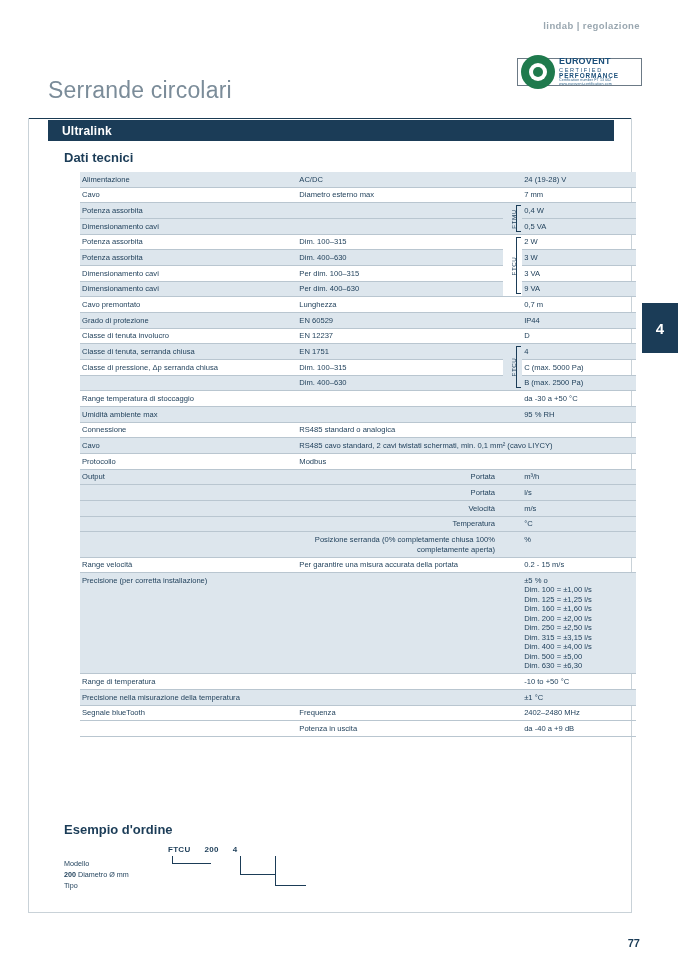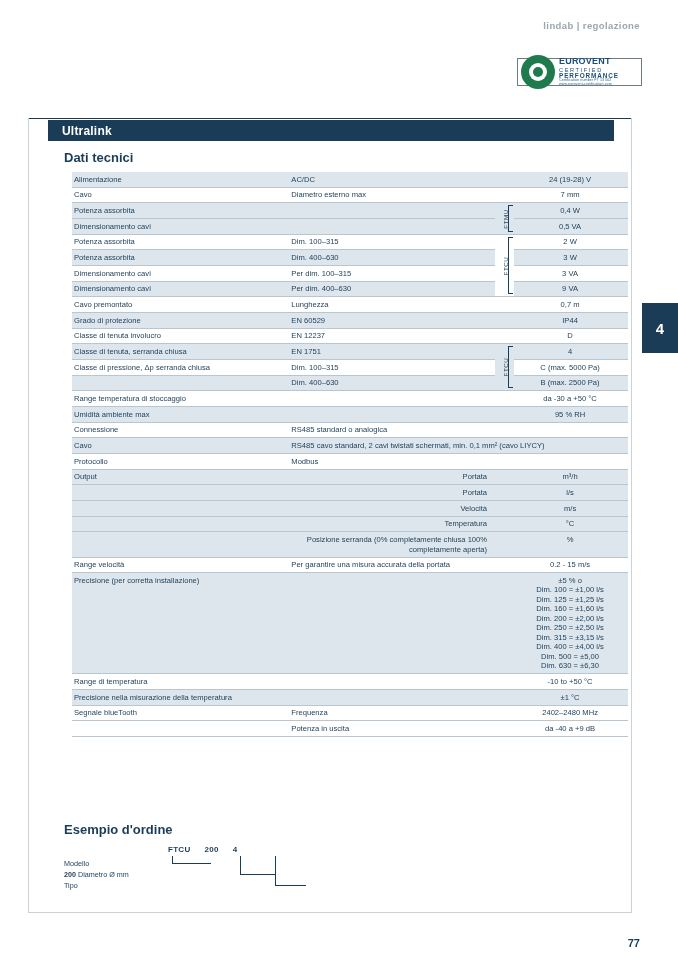--- a/index.html
+++ b/index.html
@@ -178,41 +178,41 @@
     top: 150px;
     margin: 0;
     font-size: 13px;
     font-weight: bold;
     color: #1b3c57;
   }
 
   
   table.spec {
     position: absolute;
-    left: 72px;
+    left: 80px;
     top: 172px;
     width: 556px;
     border-collapse: collapse;
     font-size: 7.6px;
     color: #1b3c57;
   }
   table.spec td {
     padding: 2.6px 4px 2.6px 2px;
     vertical-align: top;
     line-height: 1.25;
     border: 0;
   }
   table.spec tr.band td { background: #dde6ed; }
   table.spec tr.line td {
     border-bottom: 1px solid #b9c6d0;
   }
   td.c1 { width: 222px; }
   td.c2 { width: 206px; }
   td.cb { width: 14px; position: relative; }
-  td.c3 { width: 114px; text-align: center; }
+  td.c3 { width: 114px; }
   td.c2.right { text-align: right; padding-right: 8px; }
 
   
   .vlabel {
     position: absolute;
     left: 1px;
     top: 50%;
     transform: translateY(-50%) rotate(-90deg);
     transform-origin: center;
     font-size: 6.2px;
@@ -286,20 +286,21 @@
     color: #1b3c57;
   }
 </style>
 </head>
 <body>
 
 <div class="page">
 
   <div class="brandline">lindab | regolazione</div>
 
+  <h1 class="page-title">Serrande circolari</h1>
 
   <div class="eurovent">
     <div class="ev-badge"></div>
     <div class="ev-text">
       <div class="ev-t1">EUROVENT</div>
       <div class="ev-t2">CERTIFIED</div>
       <div class="ev-t3">PERFORMANCE</div>
       <div class="ev-t4 multi">Certification number FT 13 002
 www.eurovent-certification.com</div>
     </div>

